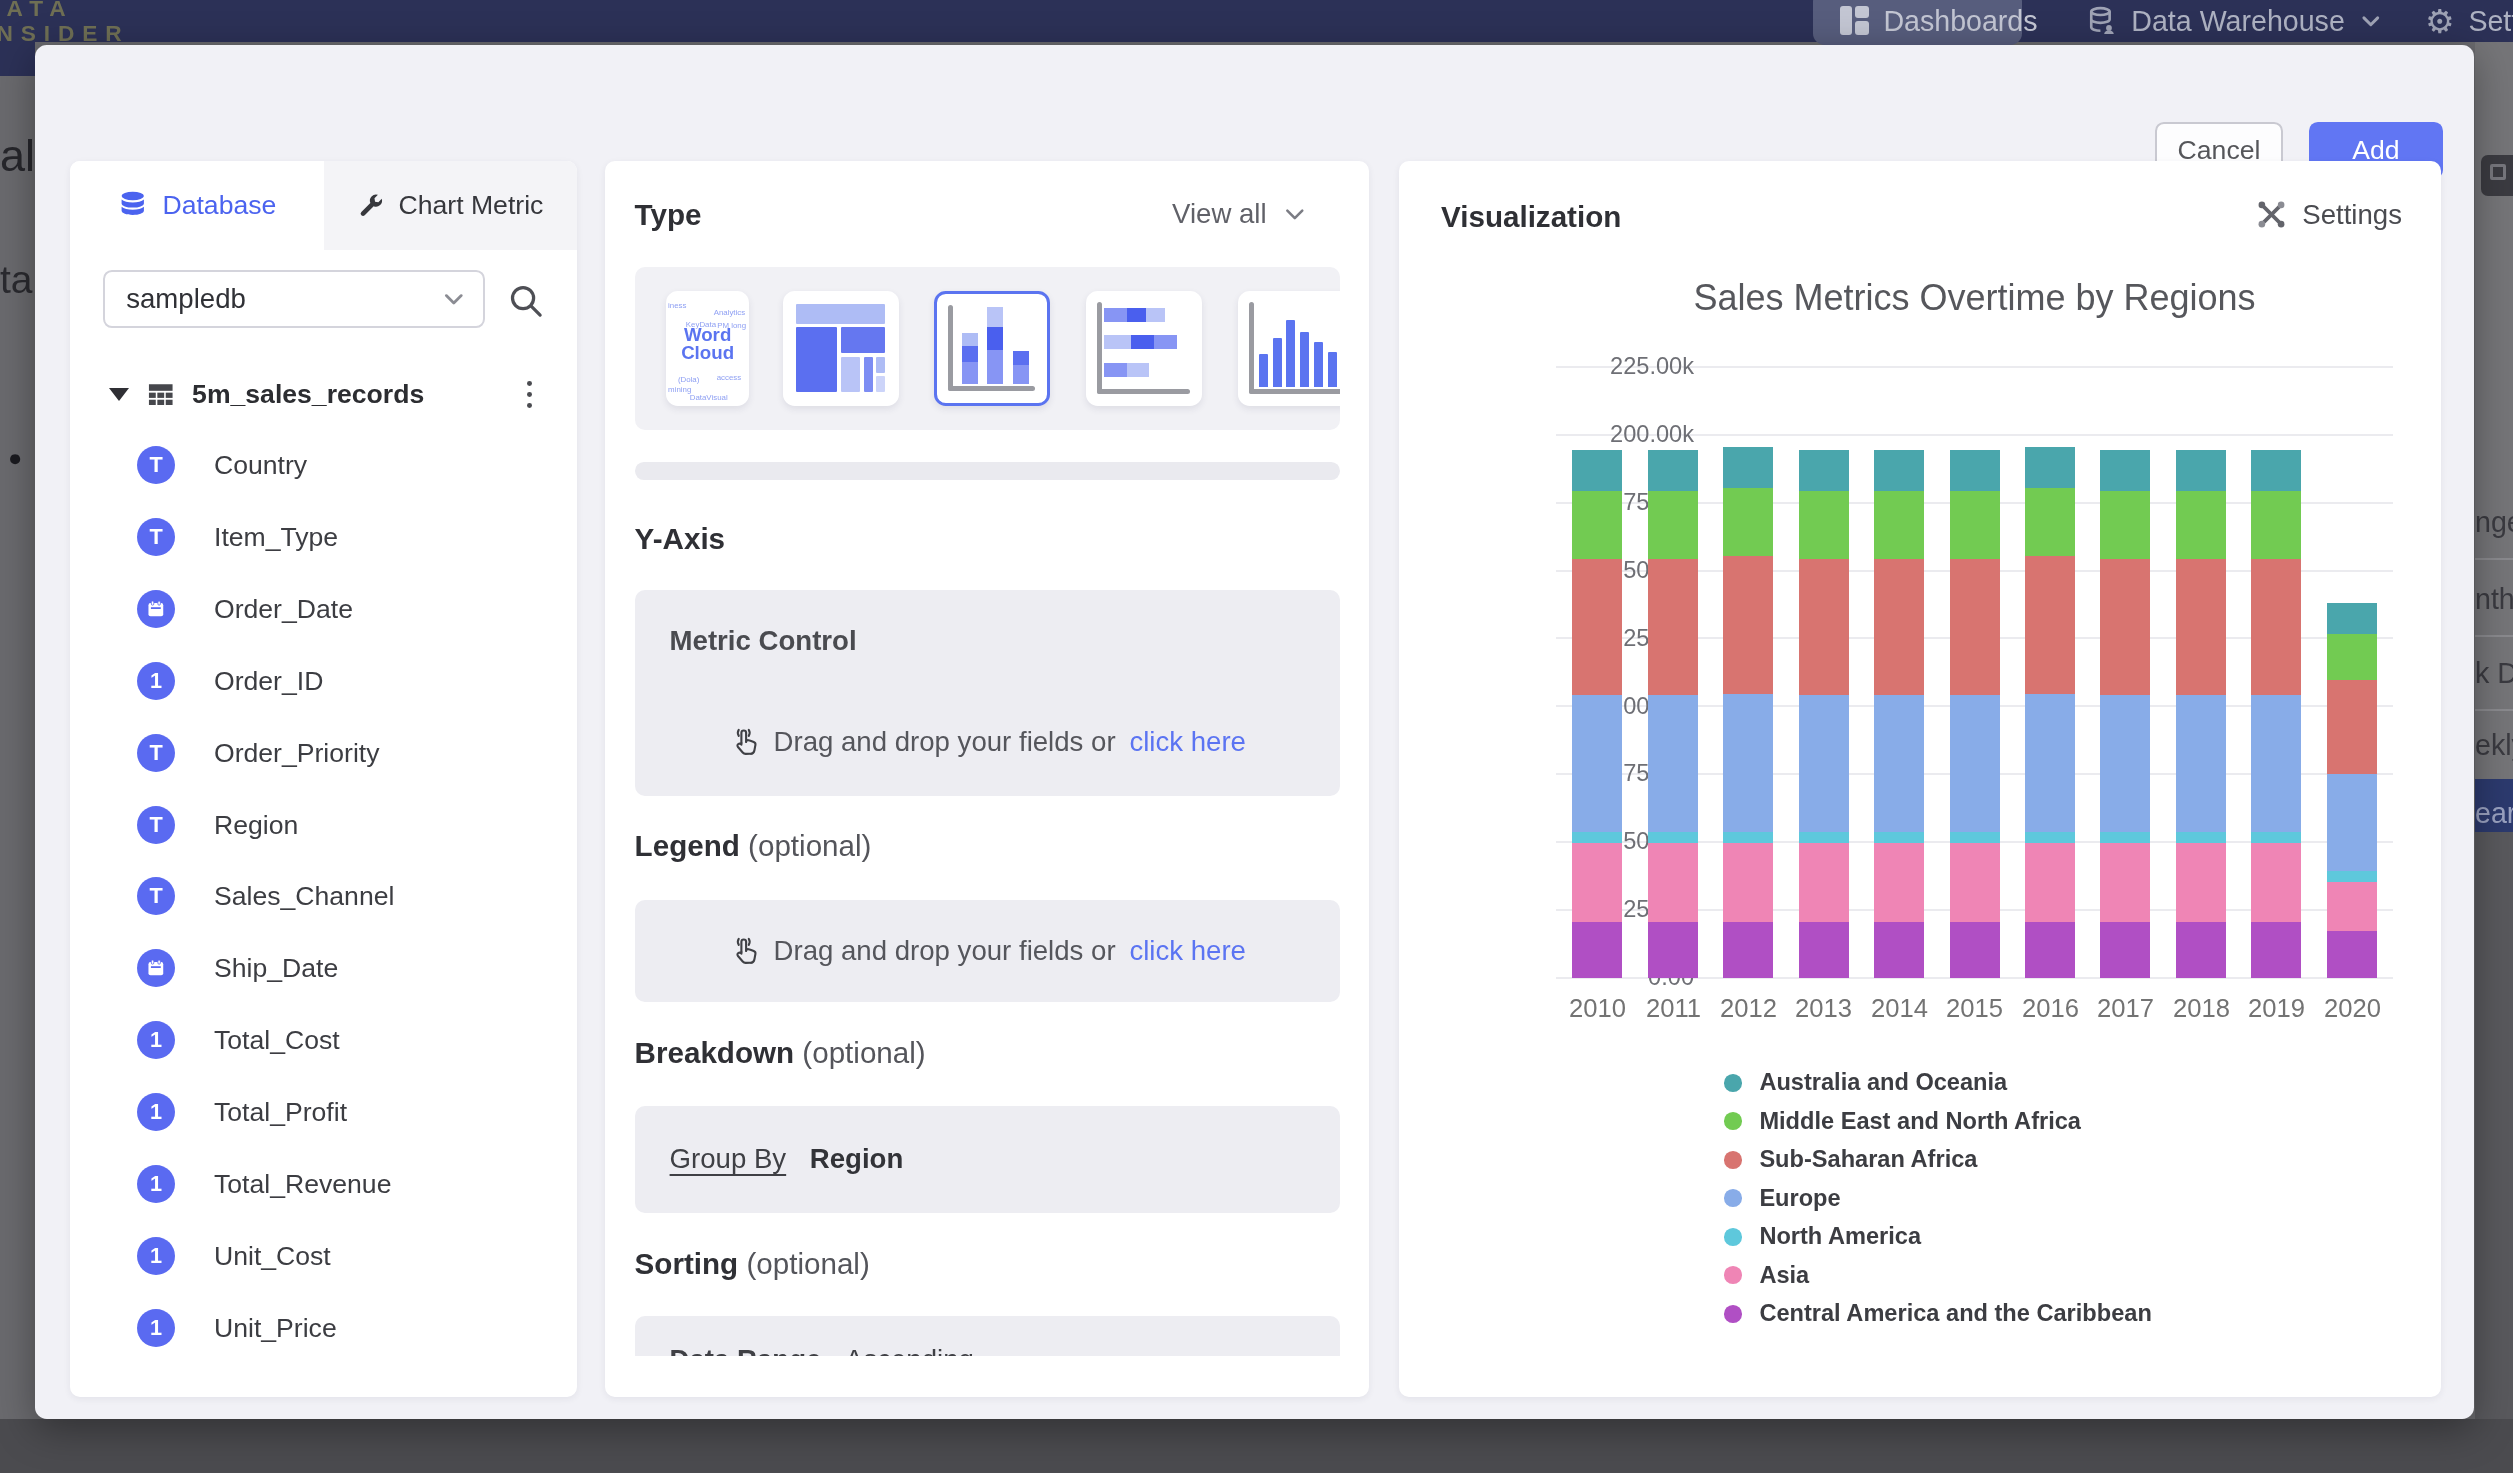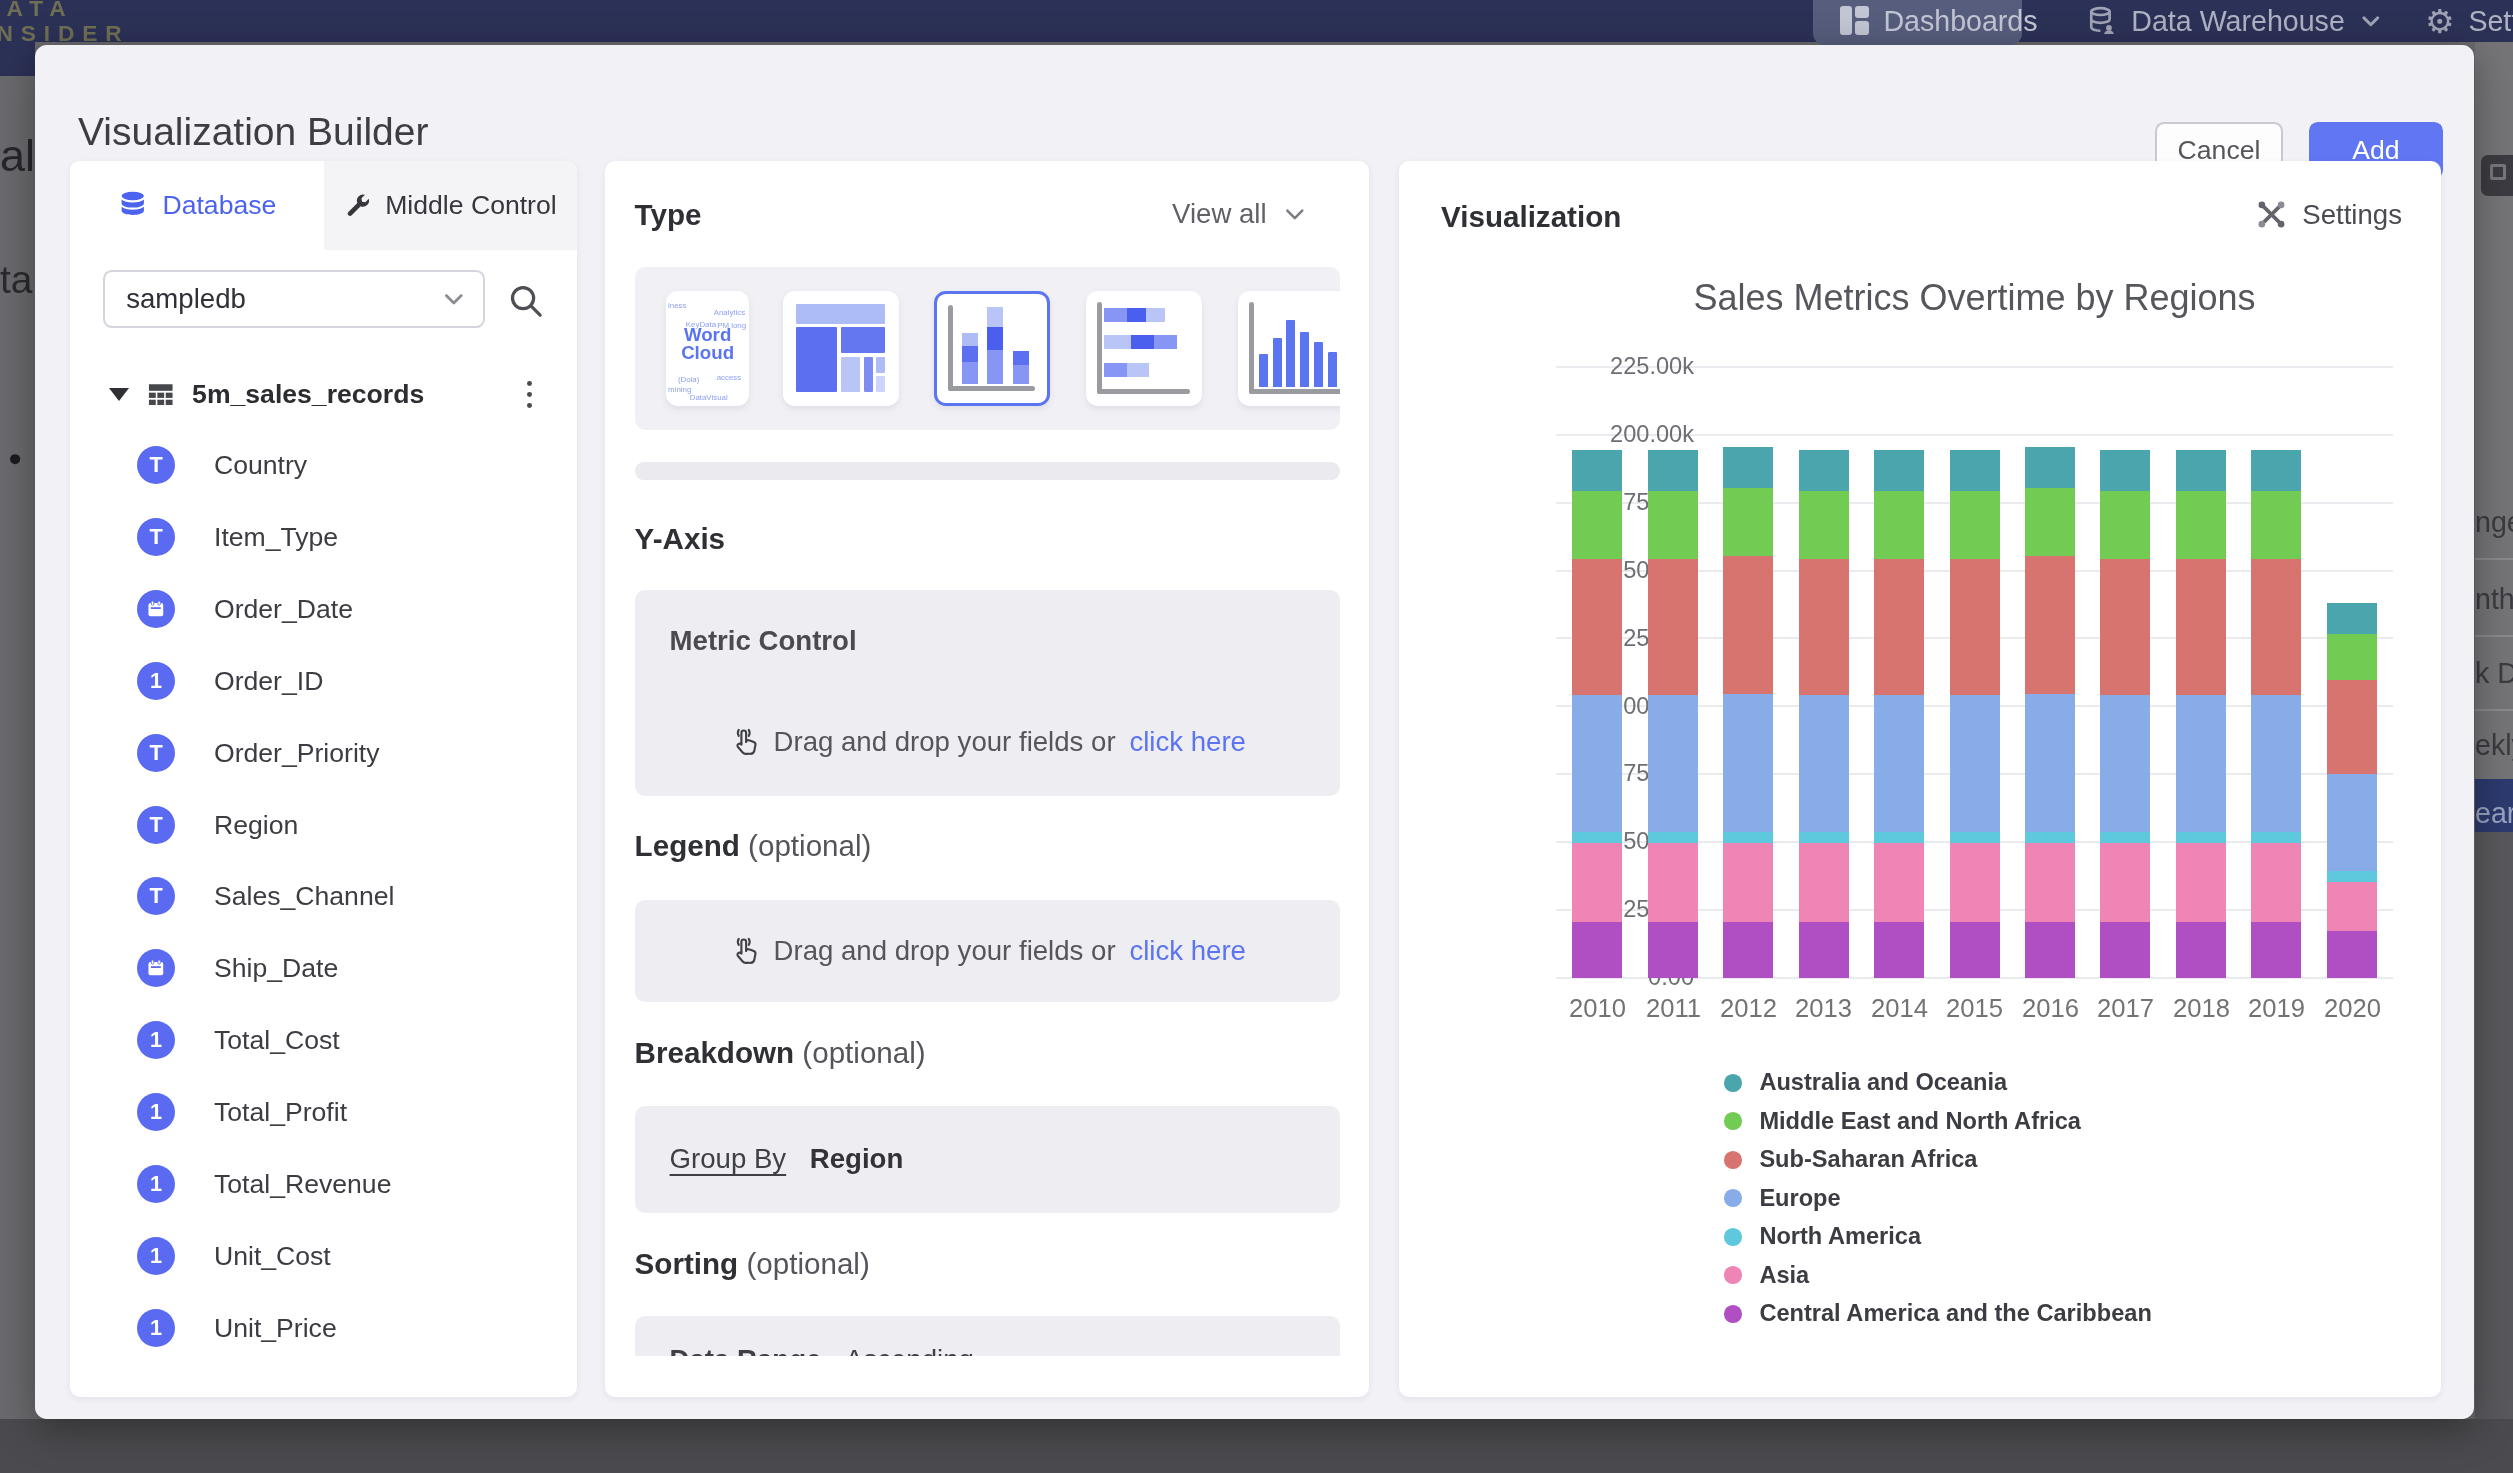--- a/index.html
+++ b/index.html
@@ -177,21 +177,20 @@
     </div>
     <div class="nav-item nav-set">
       <span class="gear-glyph">⚙</span>
       <span>Settings</span>
     </div>
   </div>
   <div class="bottom-band"></div>
 </div>
 
 <div class="modal">
-  <div class="modal-title">Visualization Builder</div>
   <div class="btn btn-cancel">Cancel</div>
   <div class="btn btn-add">Add</div>
 
   <div class="panel panel-db">
     <div class="tabs">
       <div class="tab tab-active">
         <span>
           <svg width="31.5" height="31.5" viewBox="0 0 24 24">
               <g fill="#4b63ef">
                 <ellipse cx="12" cy="4.6" rx="8.5" ry="3.2"></ellipse>
@@ -201,21 +200,21 @@
             </svg>
         </span>
         <span>Database</span>
       </div>
       <div class="tab tab-inactive">
         <span>
           <svg width="27.6" height="27.6" viewBox="0 0 24 24">
               <path d="M21.5 5.8a5.3 5.3 0 0 1-7 6.6l-7.8 7.8a2 2 0 0 1-2.9-2.9l7.8-7.8a5.3 5.3 0 0 1 6.6-7l-3 3 .5 2.9 2.9.5z" fill="#36373c"></path>
             </svg>
         </span>
-        <span>Middle Control</span>
+        <span>Chart Metric</span>
       </div>
     </div>
 
     <div class="select-box">
       <span>sampledb</span>
       <span class="select-chev">
         <svg width="25.6" height="25.6" viewBox="0 0 24 24">
             <path d="M5 9l7 7 7-7" fill="none" stroke="#8b8c93" stroke-width="2.6" stroke-linecap="round" stroke-linejoin="round"></path>
           </svg>
       </span>

